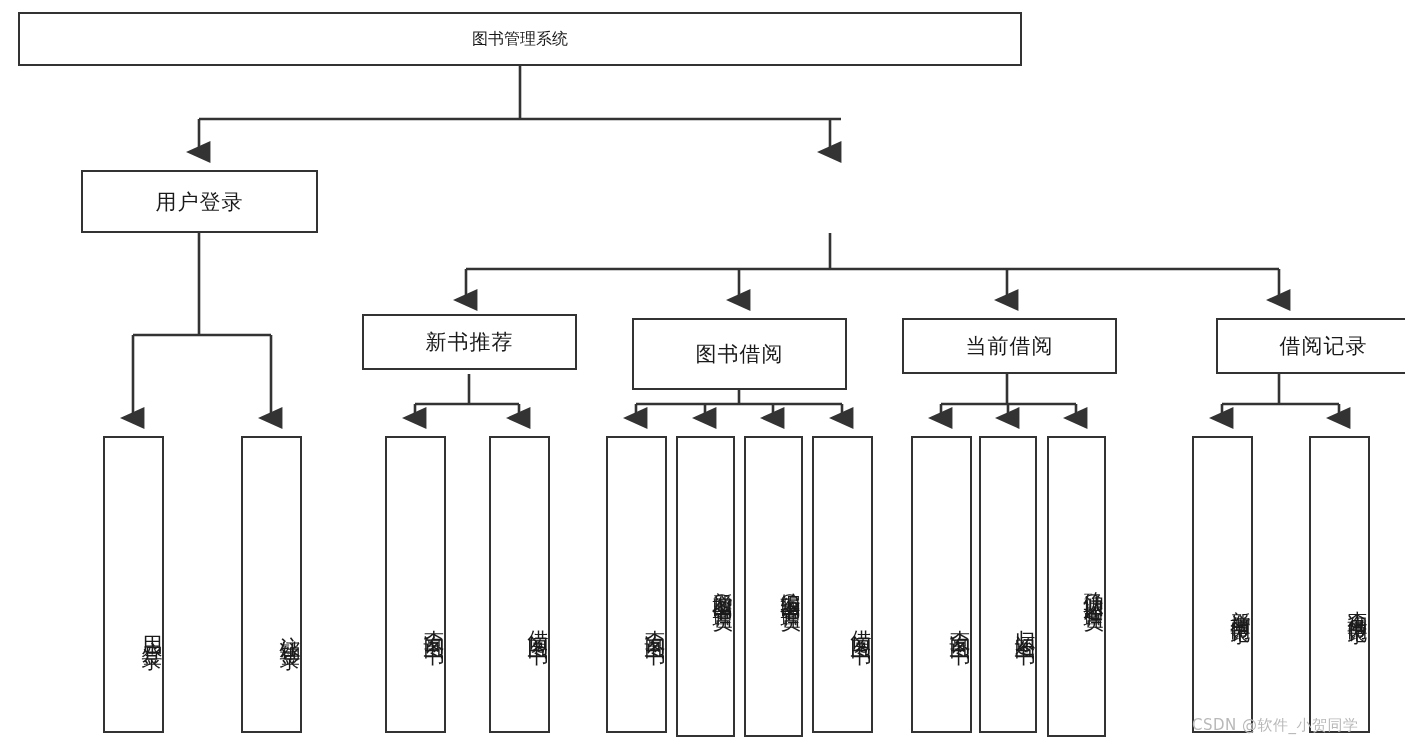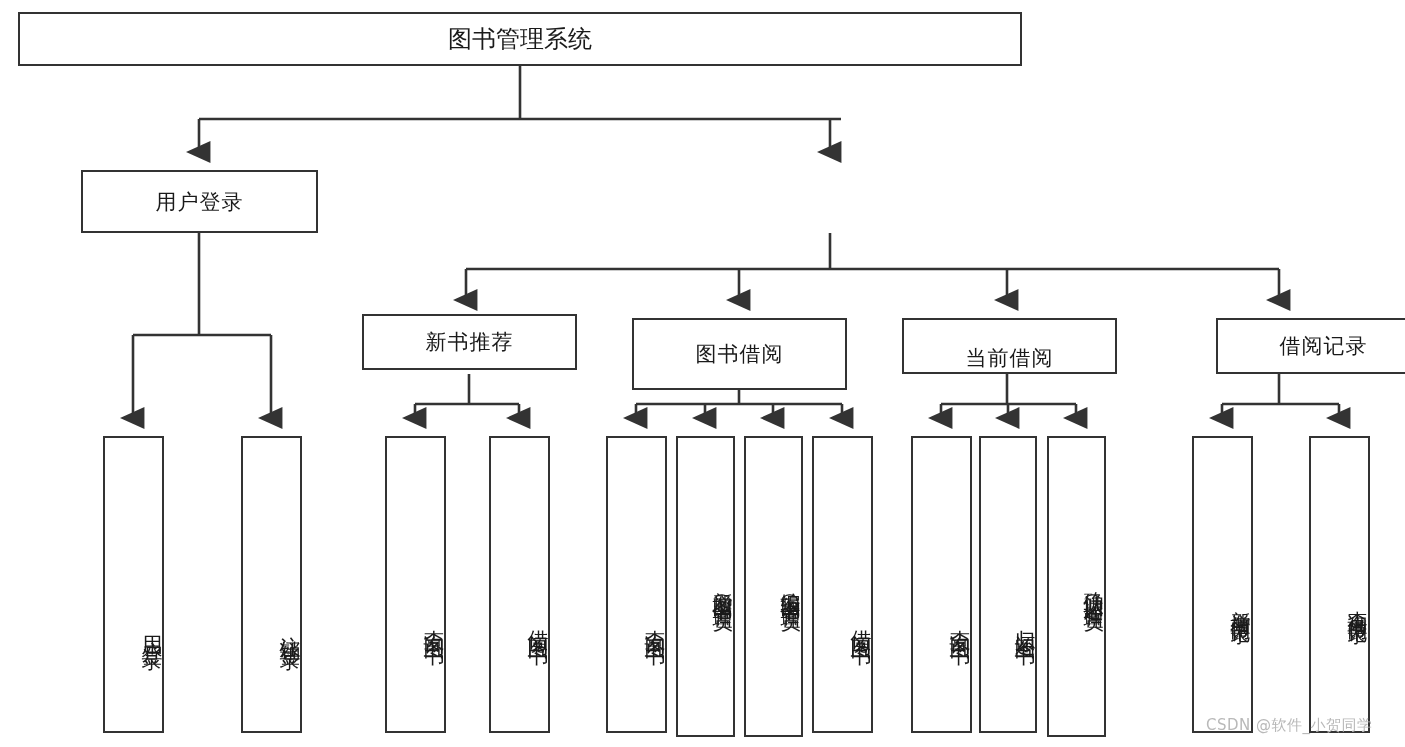--- a/index.html
+++ b/index.html
@@ -33,21 +33,21 @@
     display: flex;
     align-items: center;
     justify-content: center;
     color: #1a1a1a;
   }
   .node.horiz {
     font-size: 21px;
     letter-spacing: 1px;
   }
   .node.root {
-    font-size: 24px;
+    font-size: 16px;
   }
   .node.vert {
     writing-mode: vertical-rl;
     text-orientation: upright;
     font-size: 21px;
     letter-spacing: 5px;
     padding-top: 4px;
     align-items: flex-start;
     justify-content: center;
   }
@@ -60,21 +60,20 @@
     text-orientation: upright;
     display: block;
     line-height: 1.0;
   }
   .watermark {
     position: absolute;
     font-size: 15px;
     color: #b9b9b9;
     white-space: nowrap;
     letter-spacing: 0.5px;
-    margin-left: 14px;
   }
 </style>
 </head>
 <body>
 
 <div id="canvas">
 
   <svg id="edges" viewBox="0 0 1405 747">
     <defs>
       <marker id="arrow" markerWidth="12" markerHeight="12" refX="4.2" refY="5" orient="auto" markerUnits="strokeWidth">
@@ -132,21 +131,21 @@
   <div class="node horiz" style="left:81px; top:170px; width:237px; height:63px;">
     <span>用户登录</span>
   </div>
 
   <div class="node horiz" style="left:362px; top:314px; width:215px; height:56px;">
     <span>新书推荐</span>
   </div>
   <div class="node horiz" style="left:632px; top:318px; width:215px; height:72px;">
     <span>图书借阅</span>
   </div>
-  <div class="node horiz" style="left:902px; top:318px; width:215px; height:56px;align-items:flex-end;">
+  <div class="node horiz" style="left:902px; top:318px; width:215px; height:56px;">
     <span>当前借阅</span>
   </div>
   <div class="node horiz" style="left:1216px; top:318px; width:215px; height:56px;">
     <span>借阅记录</span>
   </div>
 
   <div class="node vert" style="left:103px; top:436px; width:61px; height:297px; padding-top:88px;">
     <span class="label-vert">用户登录</span>
   </div>
   <div class="node vert" style="left:241px; top:436px; width:61px; height:297px; padding-top:88px;">

